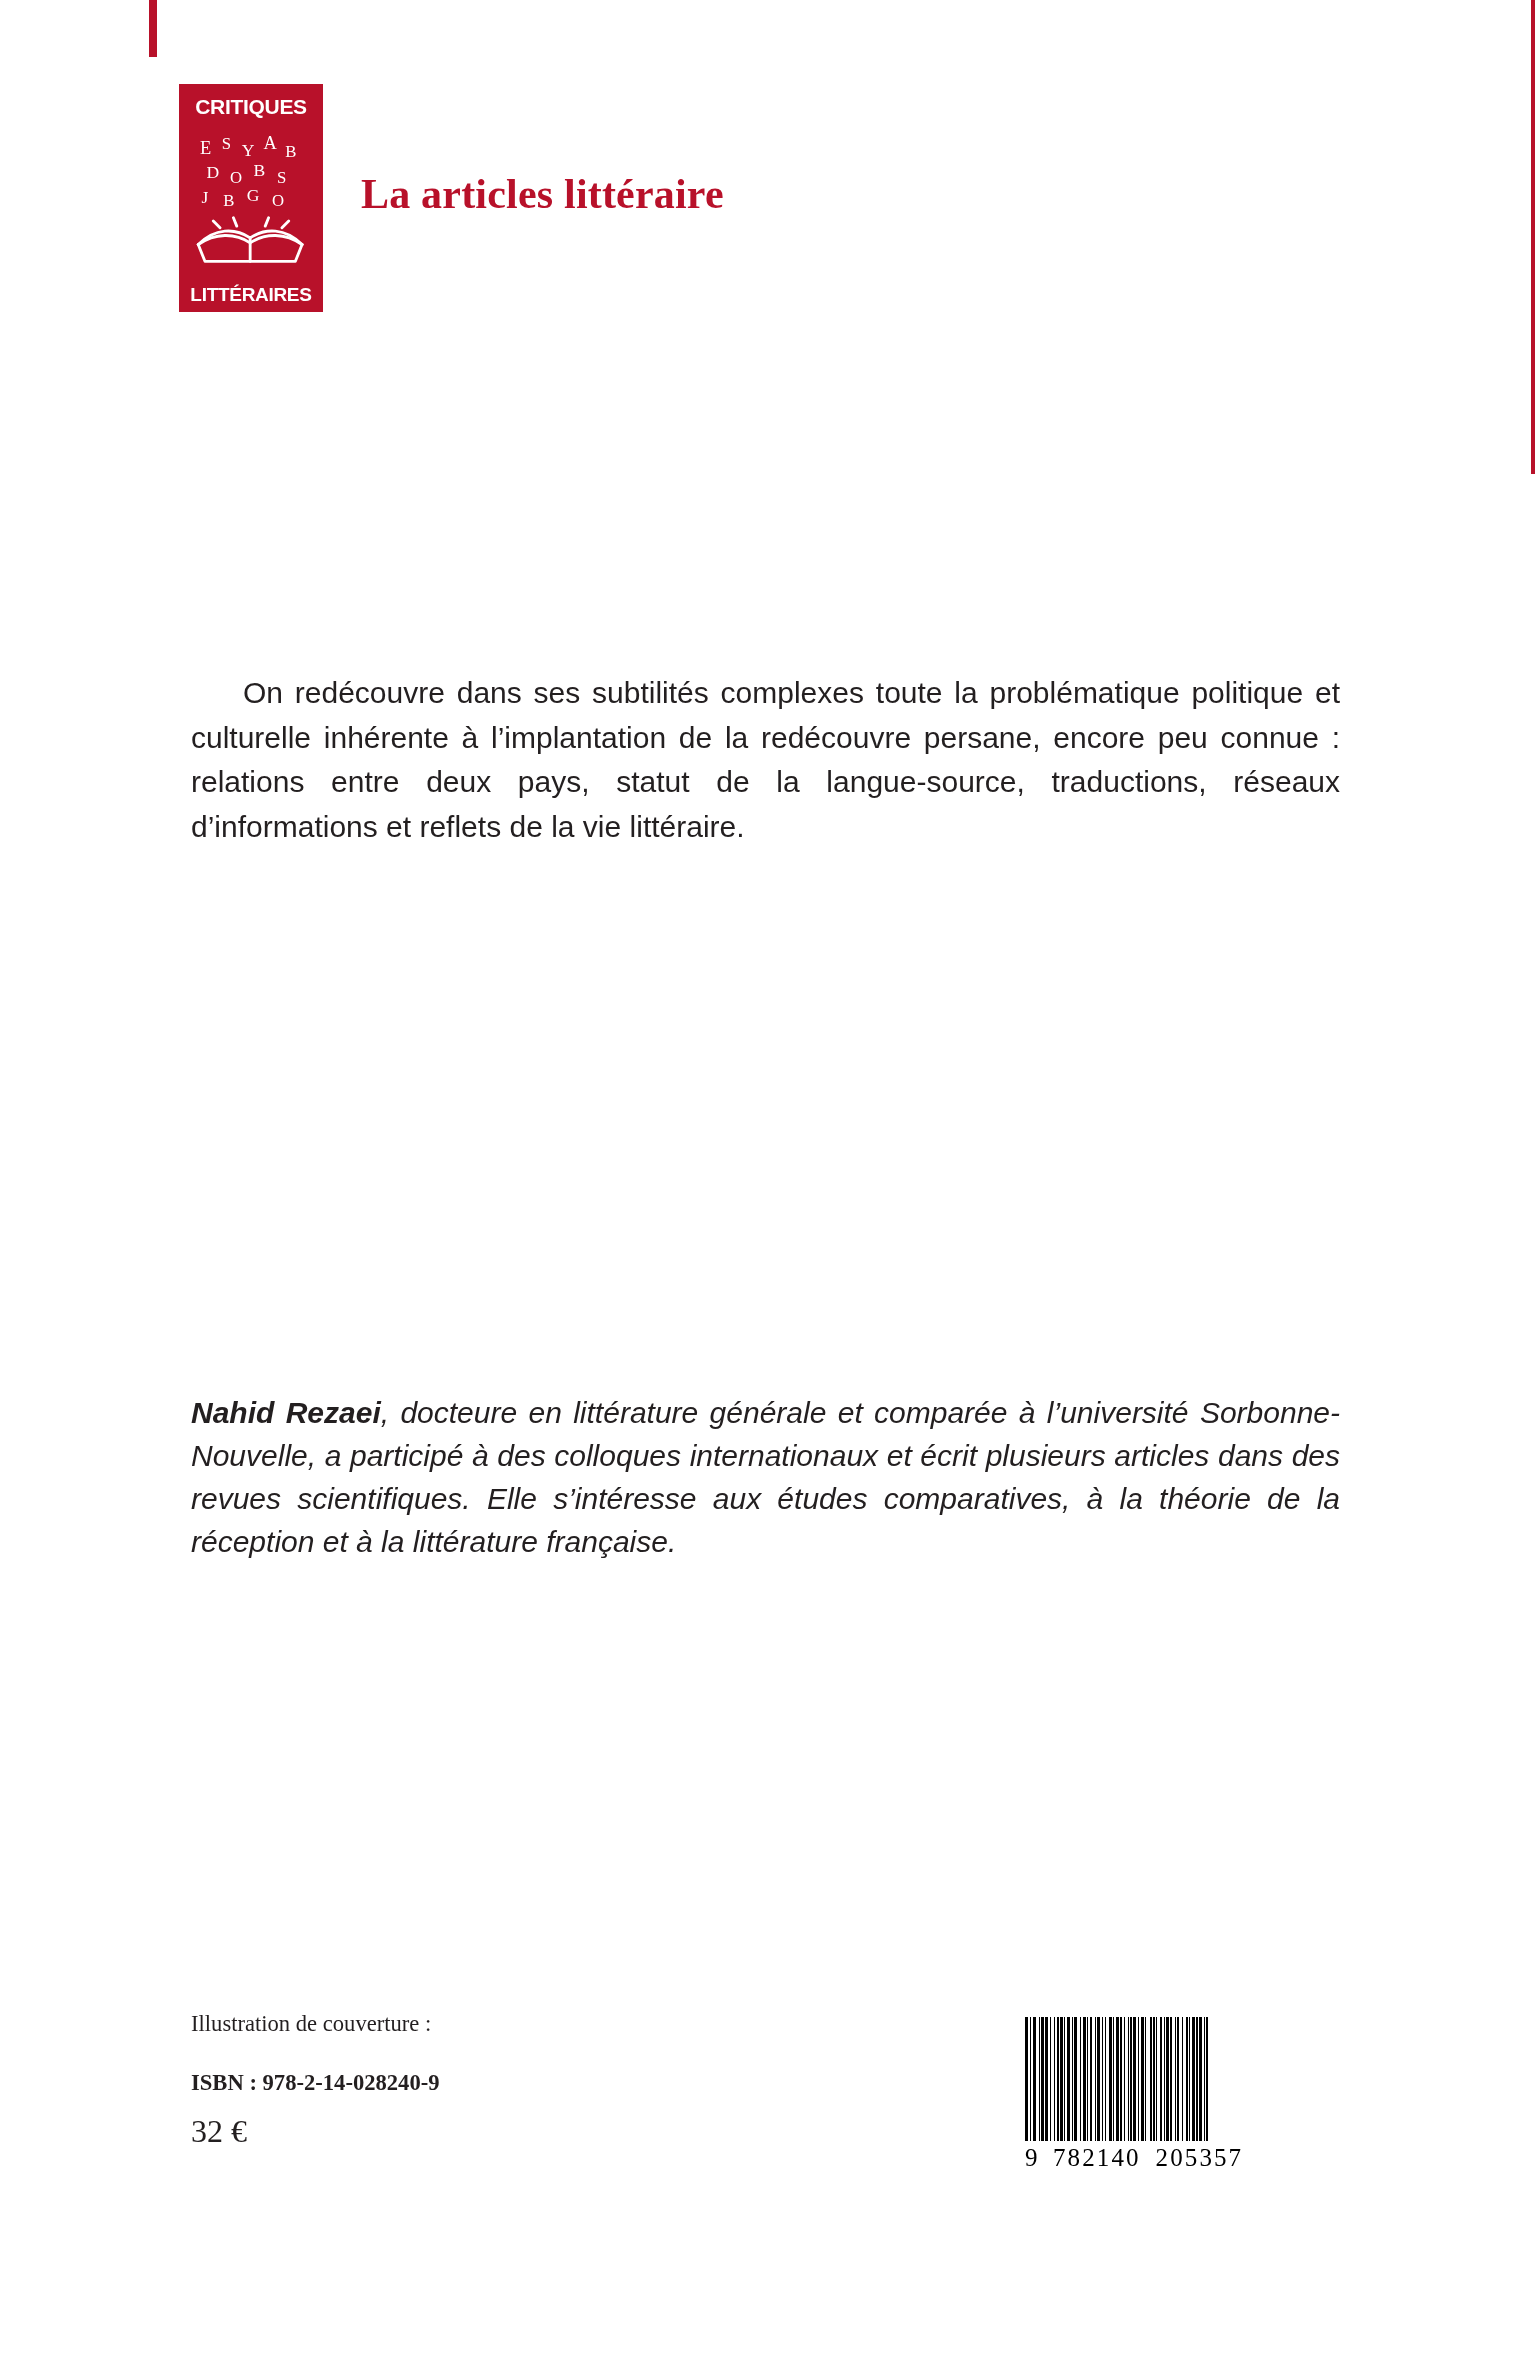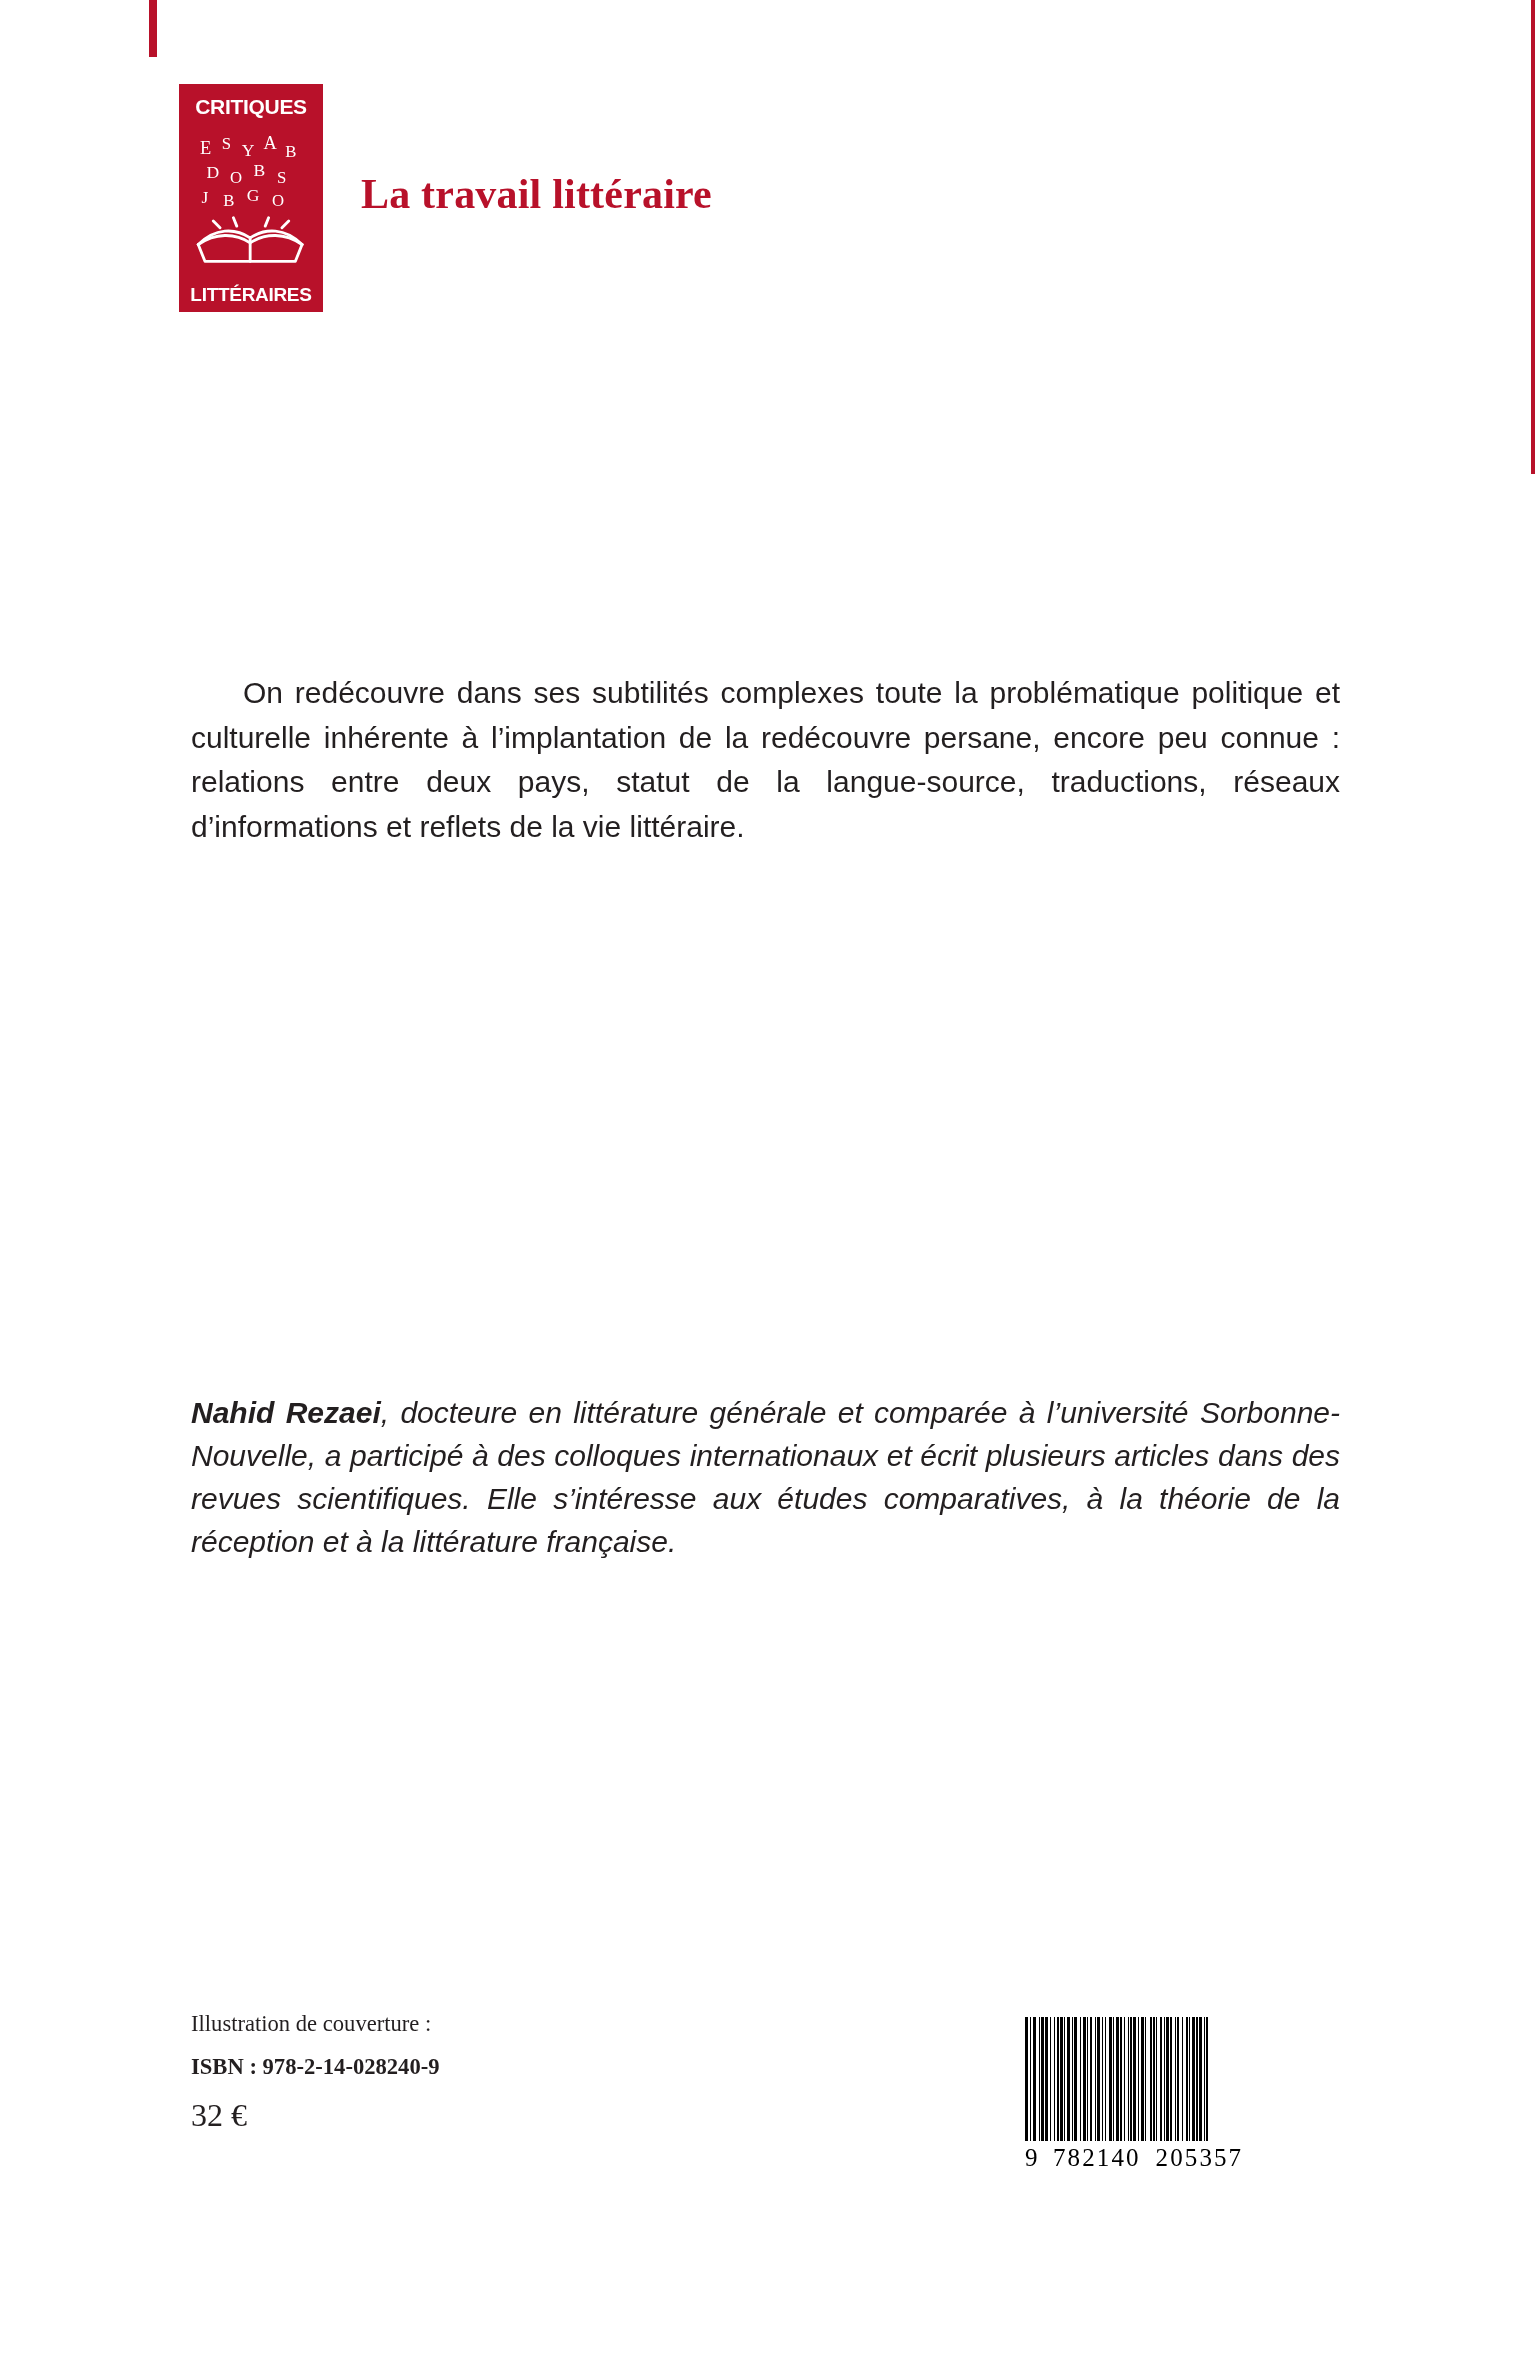--- a/index.html
+++ b/index.html
@@ -130,21 +130,21 @@
     left: 191px;
     top: 2008px;
     width: 1157px;
   }
   .footer-left {
     font-family: "Liberation Serif", serif;
     font-size: 22.6px;
     line-height: 1.42;
     color: #231f20;
   }
-  .footer-left .cover-credit { margin-bottom: 11px; }
+  .footer-left .cover-credit { margin-bottom: 27px; }
   .footer-left .isbn { margin-bottom: 15px; font-weight: bold; }
   .footer-left .price {
     font-size: 32px;
     line-height: 1.1;
   }
 
   
   .barcode {
     position: absolute;
     left: 1025px;
@@ -204,21 +204,21 @@
         <path d="M12 132 C32 118 56 118 74 130 C92 118 116 118 136 132"></path>
         <path d="M12 132 L20 152 L74 152 L128 152 L136 132"></path>
         <path d="M30 104 L38 112 M54 100 L58 110 M96 100 L92 110 M120 104 L112 112"></path>
       </g>
     </svg>
   </div>
   <div class="logo-word bottom">LITTÉRAIRES</div>
 </div>
 
 <div class="title-block">
-  <div class="title-line">La travail littéraire</div>
+  <div class="title-line">La articles littéraire</div>
 </div>
 
 <div class="blurb">
   <p>On redécouvre dans ses subtilités complexes toute la problématique politique et culturelle inhérente à l’implantation de la redécouvre persane, encore peu connue : relations entre deux pays, statut de la langue-source, traductions, réseaux d’informations et reflets de la vie littéraire.</p>
 </div>
 
 <div class="bio">
   <p><span class="author-name">Nahid Rezaei</span><span>, docteure en littérature générale et comparée à l’université Sorbonne-Nouvelle, a participé à des colloques internationaux et écrit plusieurs articles dans des revues scientifiques. Elle s’intéresse aux études comparatives, à la théorie de la réception et à la littérature française.</span></p>
 </div>
 

